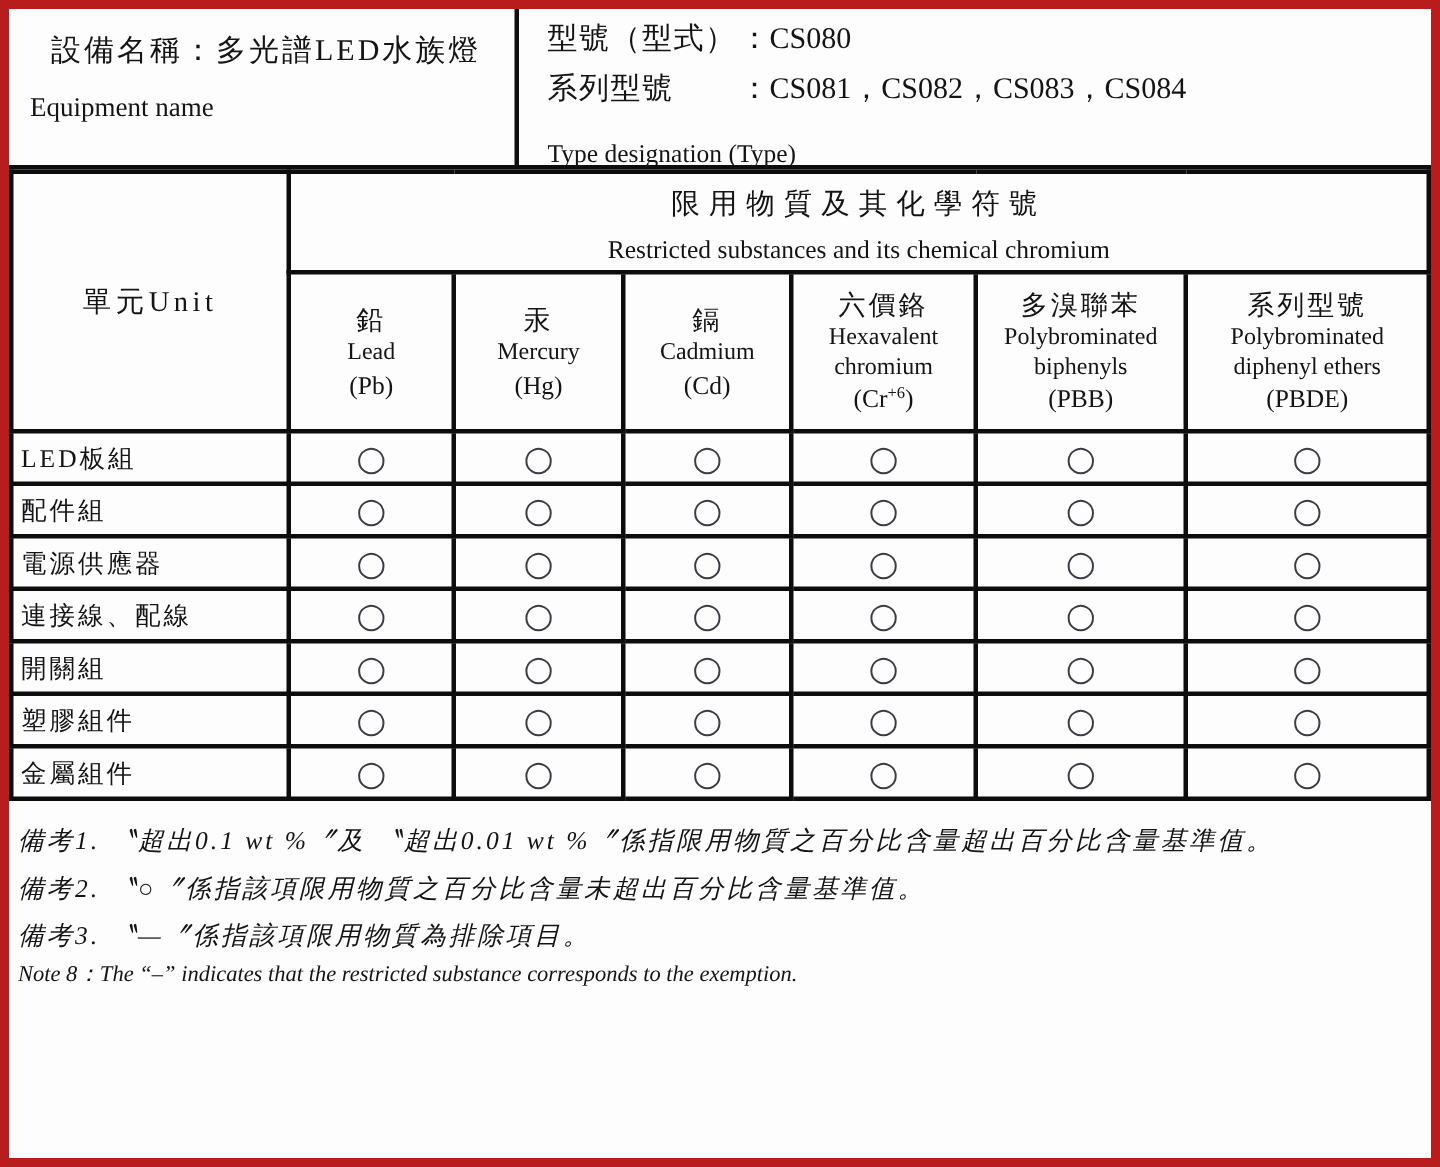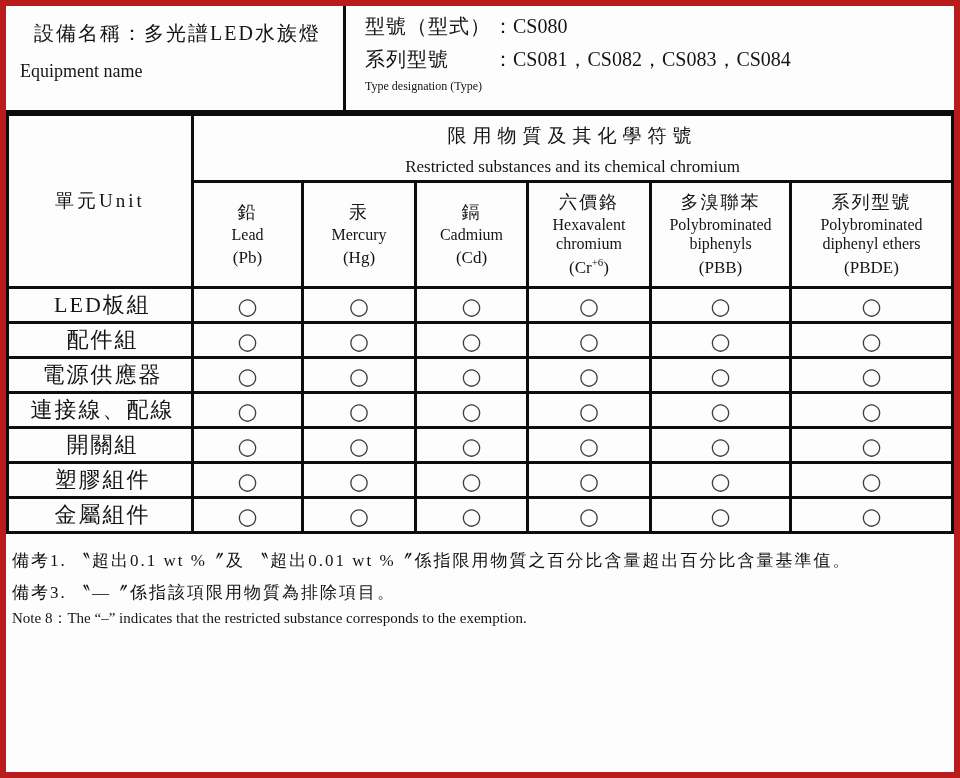--- a/index.html
+++ b/index.html
@@ -14,21 +14,21 @@
     overflow:hidden;
   }
   
   .head { display:flex; height:104px; border-bottom:3px solid #0d0d0d; }
   .head-left { width:340px; border-right:3px solid #0d0d0d; box-sizing:border-box; padding:14px 0 0 14px; }
   .head-left .zh-line { font-size:20px; letter-spacing:2px; padding-left:14px; }
   .head-left .en-line { font-size:18px; margin-top:14px; }
   .head-right { flex:1; padding:4px 0 0 19px; box-sizing:border-box; }
   .model-line { font-size:20px; line-height:33px; white-space:nowrap; }
   .model-label { display:inline-block; min-width:128px; letter-spacing:1px; }
-  .head-right .en-line { font-size:12px; margin-top:3px; }
+  .head-right .en-line { font-size:17px; margin-top:17px; }
 
   
   table { width:100%; border-collapse:collapse; table-layout:fixed; }
   th, td { border:3px solid #0d0d0d; padding:0; text-align:center; vertical-align:middle; background:#fdfdfd; }
   col.c-unit  { width:185px; }
   col.c-pb    { width:110px; }
   col.c-hg    { width:113px; }
   col.c-cd    { width:112px; }
   col.c-cr    { width:123px; }
   col.c-pbb   { width:140px; }
@@ -38,25 +38,25 @@
   .span-head .zh { font-size:19px; letter-spacing:6px; padding-top:4px; }
   .span-head .en { font-size:17px; margin-top:8px; }
   .sub-head { height:103px; }
   .sub-head .zh { font-size:18px; letter-spacing:2px; line-height:1.35; }
   .sub-head .en { font-size:16px; line-height:1.22; font-weight:normal; }
   .sub-head .sym { font-size:17px; line-height:1.3; margin-top:1px; }
   .sub-head sup { font-size:11px; }
   th { font-weight:normal; }
 
   tr.data-row td { height:32px; }
-  td.rowlabel { text-align:center; padding-left:5px; font-size:22px; letter-spacing:2px; white-space:nowrap; }
+  td.rowlabel { text-align:left; padding-left:5px; font-size:17px; letter-spacing:2px; white-space:nowrap; }
   .circle { font-family:"DejaVu Sans",sans-serif; font-size:23px; line-height:1; color:#3c3c44; display:inline-block; transform:translateY(1px); }
 
   
-  .notes { padding:8px 6px 0 6px; }
+  .notes { padding:8px 6px 0 6px;font-style:italic; }
   .note-zh { margin:7px 0 3px 0; font-size:17px; letter-spacing:2px; line-height:1.45; }
   .note-en { margin:1px 0 5px 0; font-size:15px; line-height:1.35; padding-left:112px; text-indent:-112px; }
 </style>
 </head>
 <body>
 
 <div class="doc">
 
   <div class="head">
     <div class="head-left">
@@ -186,17 +186,18 @@
         <td><span class="circle">○</span></td>
         <td><span class="circle">○</span></td>
         <td><span class="circle">○</span></td>
         <td><span class="circle">○</span></td>
       </tr>
     </tbody>
   </table>
 
   <div class="notes">
     <p class="note-zh">備考1. 〝超出0.1 wt %〞及 〝超出0.01 wt %〞係指限用物質之百分比含量超出百分比含量基準值。</p>
+    <p class="note-zh">備考2. 〝○〞係指該項限用物質之百分比含量未超出百分比含量基準值。</p>
     <p class="note-zh">備考3. 〝—〞係指該項限用物質為排除項目。</p>
     <p class="note-en">Note 8：The  “–”  indicates that the restricted substance corresponds to the exemption.</p>
   </div>
 
 </div>
 
 </body></html>

